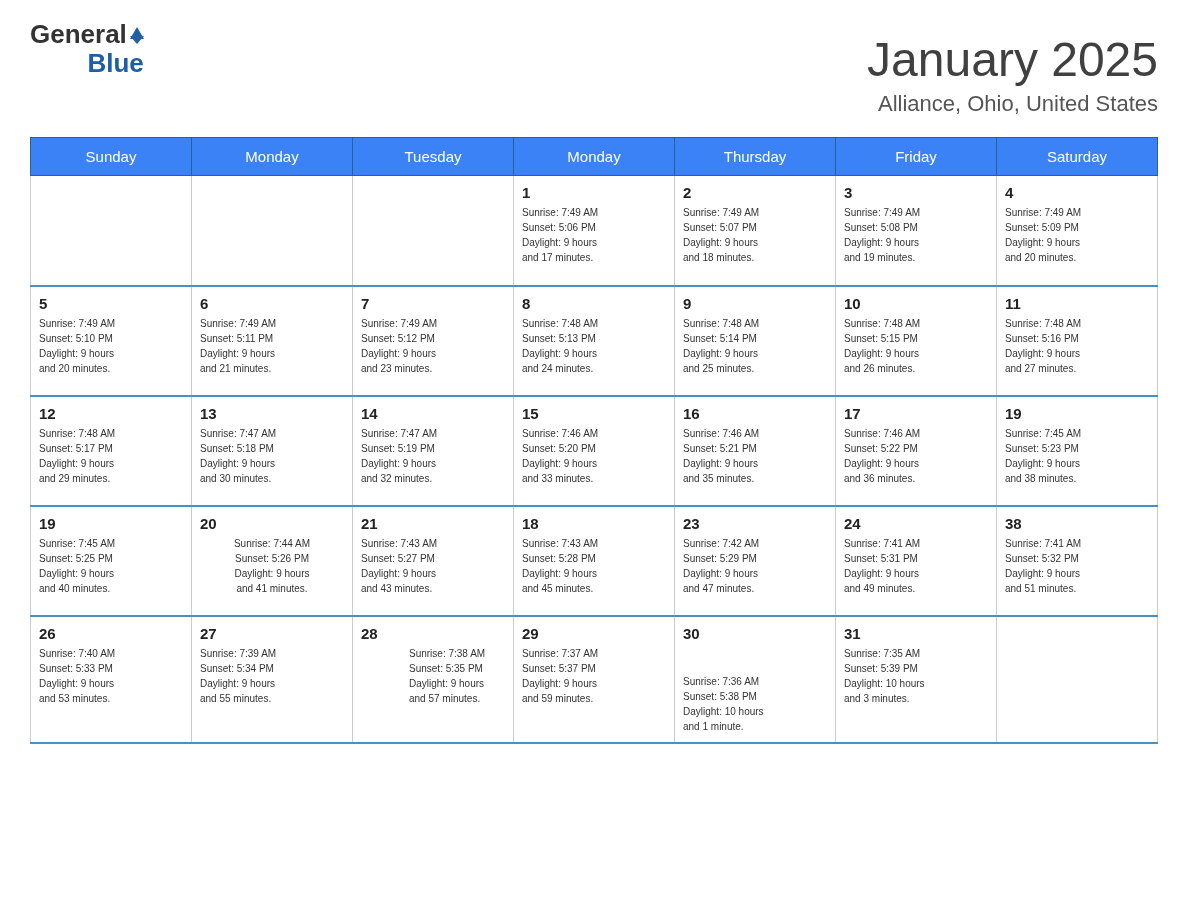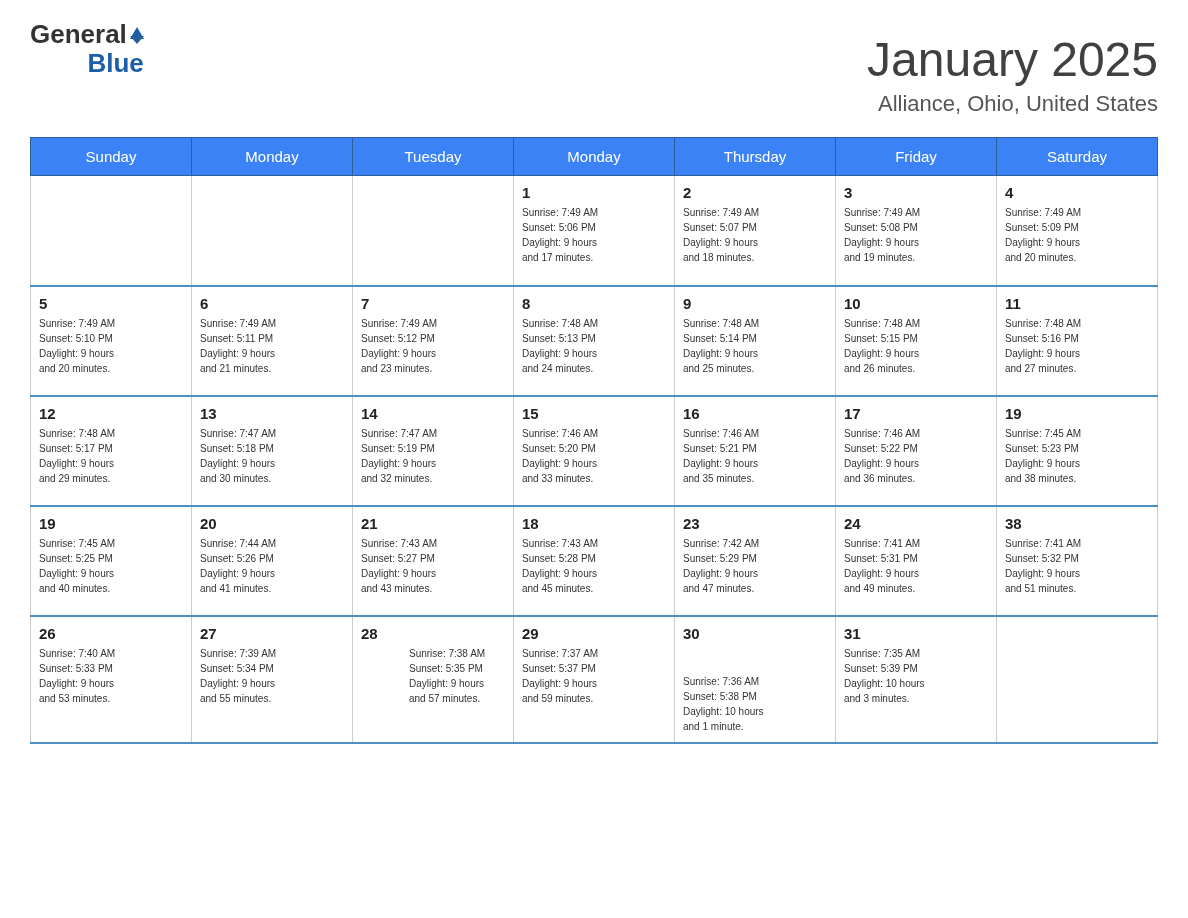--- a/index.html
+++ b/index.html
@@ -258,21 +258,21 @@
       <tr>
         <td>
           <div class="day-number">19</div>
           <div class="day-info" style="white-space: pre-line;">Sunrise: 7:45 AM
 Sunset: 5:25 PM
 Daylight: 9 hours
 and 40 minutes.</div>
         </td>
         <td>
           <div class="day-number">20</div>
-          <div class="day-info" style="white-space: pre-line;">Sunrise: 7:44 AM
+          <div class="day-info" style="white-space: pre-line; text-align: center;">Sunrise: 7:44 AM
 Sunset: 5:26 PM
 Daylight: 9 hours
 and 41 minutes.</div>
         </td>
         <td>
           <div class="day-number">21</div>
           <div class="day-info" style="white-space: pre-line;">Sunrise: 7:43 AM
 Sunset: 5:27 PM
 Daylight: 9 hours
 and 43 minutes.</div>

